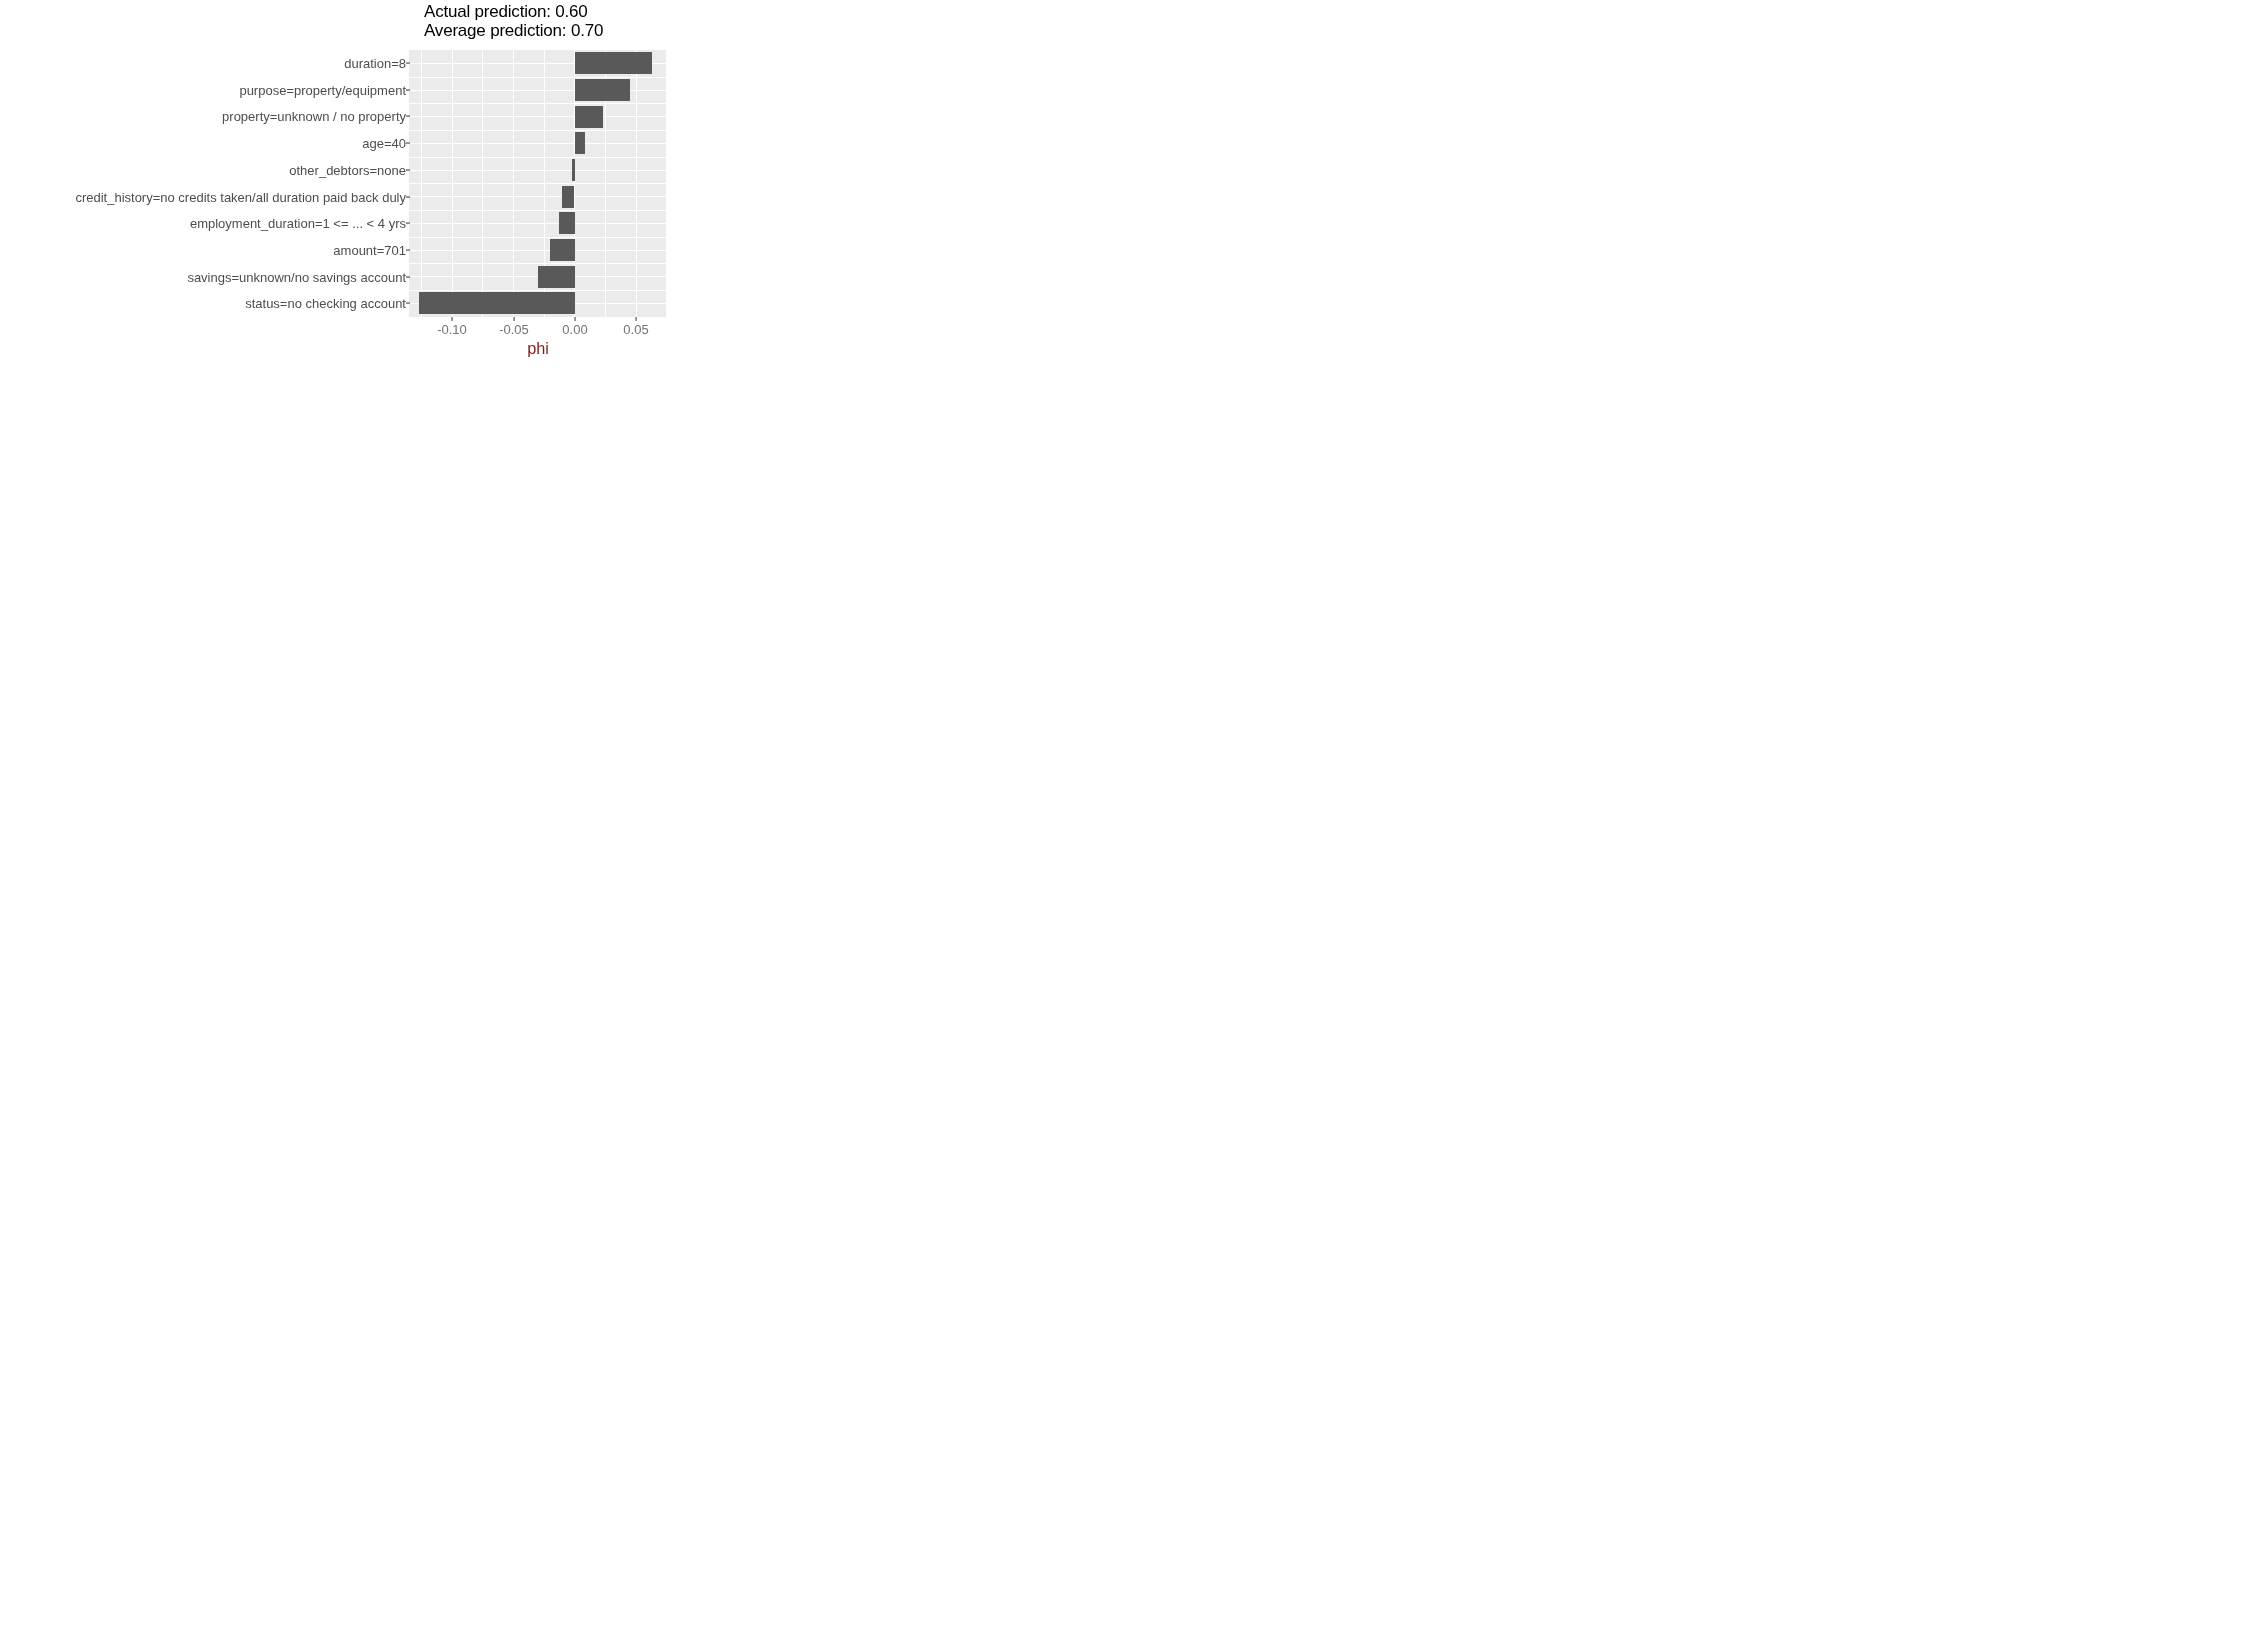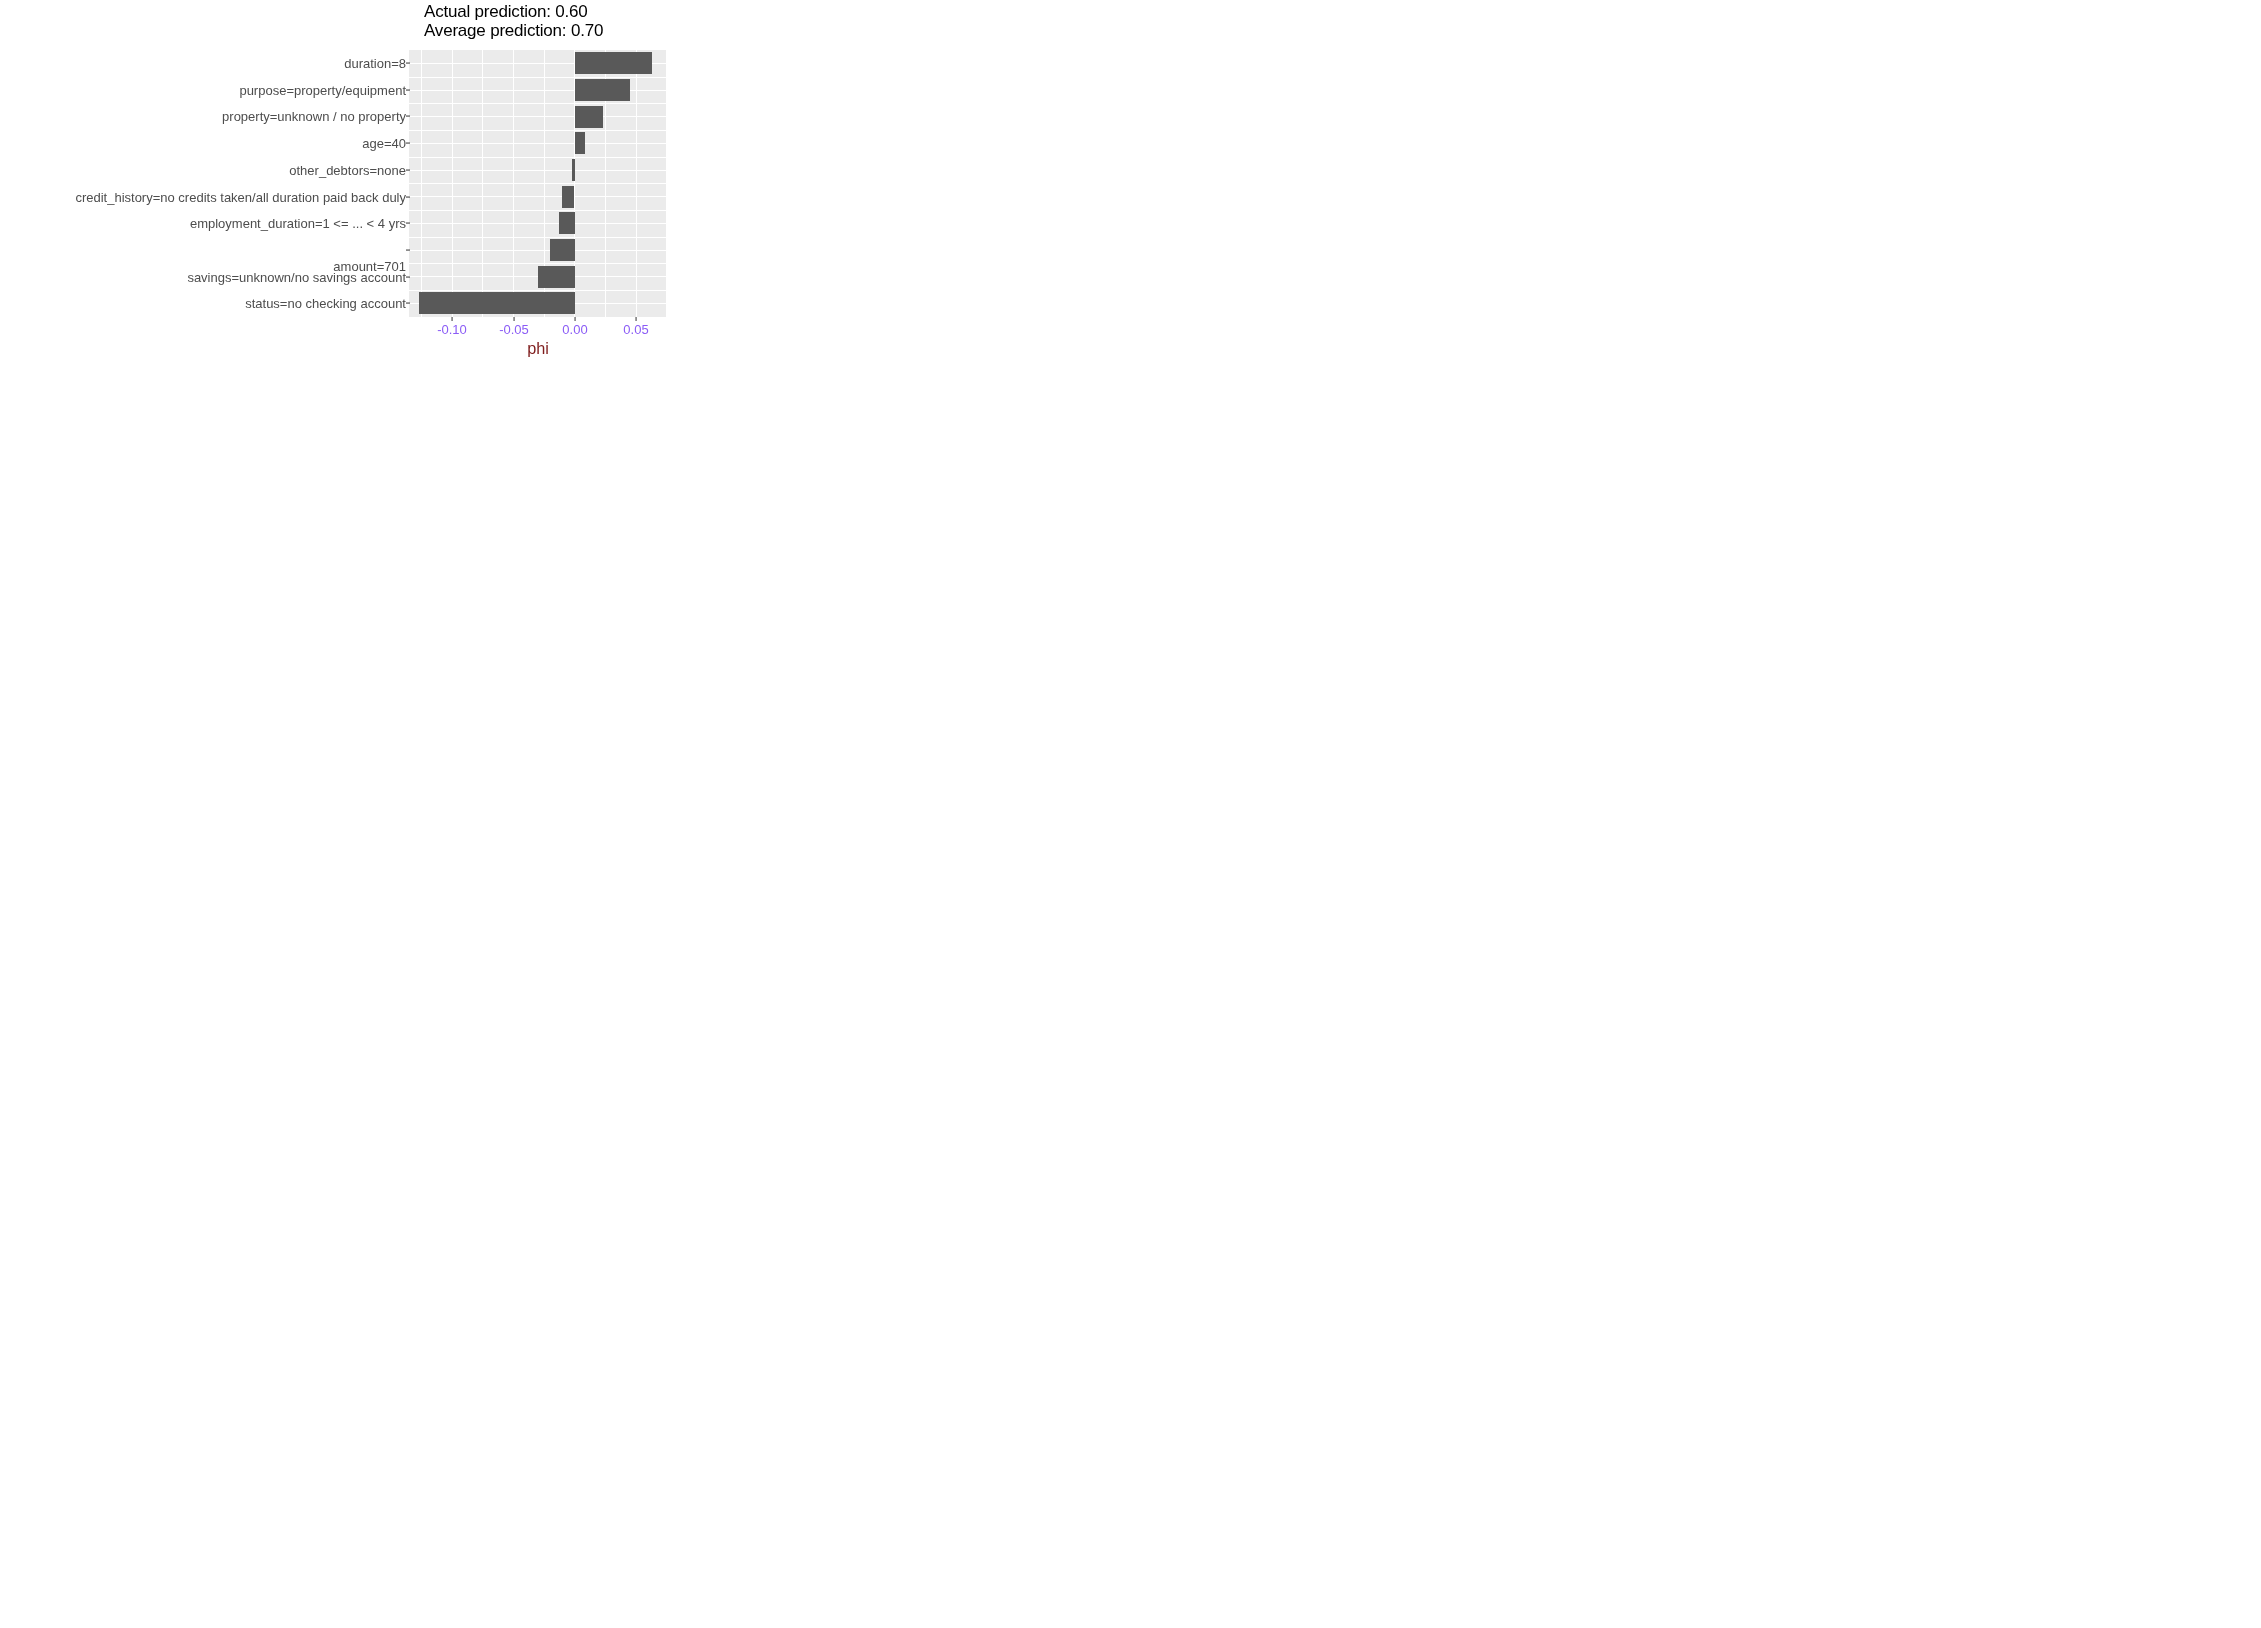--- a/index.html
+++ b/index.html
@@ -68,21 +68,21 @@
     position: absolute;
     width: 3.6px;
     height: 0.9px;
     background: #333333;
     transform: translateY(-50%);
   }
   .xtick {
     position: absolute;
     text-align: center;
     font-size: 13px;
-    color: #8b5cf6;
+    color: #737373;
     transform: translateX(-50%);
     white-space: nowrap;
   }
   .xmark {
     position: absolute;
     width: 0.9px;
     height: 3.6px;
     background: #333333;
     transform: translateX(-50%);
   }
@@ -154,21 +154,21 @@
     <div class="ytick" style="top: 116px;">property=unknown / no property</div>
     <div class="ymark" style="top: 116px; left: 406px;"></div>
     <div class="ytick" style="top: 143px;">age=40</div>
     <div class="ymark" style="top: 143px; left: 406px;"></div>
     <div class="ytick" style="top: 170px;">other_debtors=none</div>
     <div class="ymark" style="top: 170px; left: 406px;"></div>
     <div class="ytick" style="top: 197px;">credit_history=no credits taken/all duration paid back duly</div>
     <div class="ymark" style="top: 197px; left: 406px;"></div>
     <div class="ytick" style="top: 223px;">employment_duration=1 &lt;= ... &lt; 4 yrs</div>
     <div class="ymark" style="top: 223px; left: 406px;"></div>
-    <div class="ytick" style="top: 266px;">amount=701</div>
+    <div class="ytick" style="top: 250px;">amount=701</div>
     <div class="ymark" style="top: 250px; left: 406px;"></div>
     <div class="ytick" style="top: 277px;">savings=unknown/no savings account</div>
     <div class="ymark" style="top: 277px; left: 406px;"></div>
     <div class="ytick" style="top: 303px;">status=no checking account</div>
     <div class="ymark" style="top: 303px; left: 406px;"></div>
     <div class="xmark" style="left: 452px; top: 317px;"></div>
     <div class="xtick" style="left: 452px; top: 322px;">-0.10</div>
     <div class="xmark" style="left: 514px; top: 317px;"></div>
     <div class="xtick" style="left: 514px; top: 322px;">-0.05</div>
     <div class="xmark" style="left: 575px; top: 317px;"></div>

